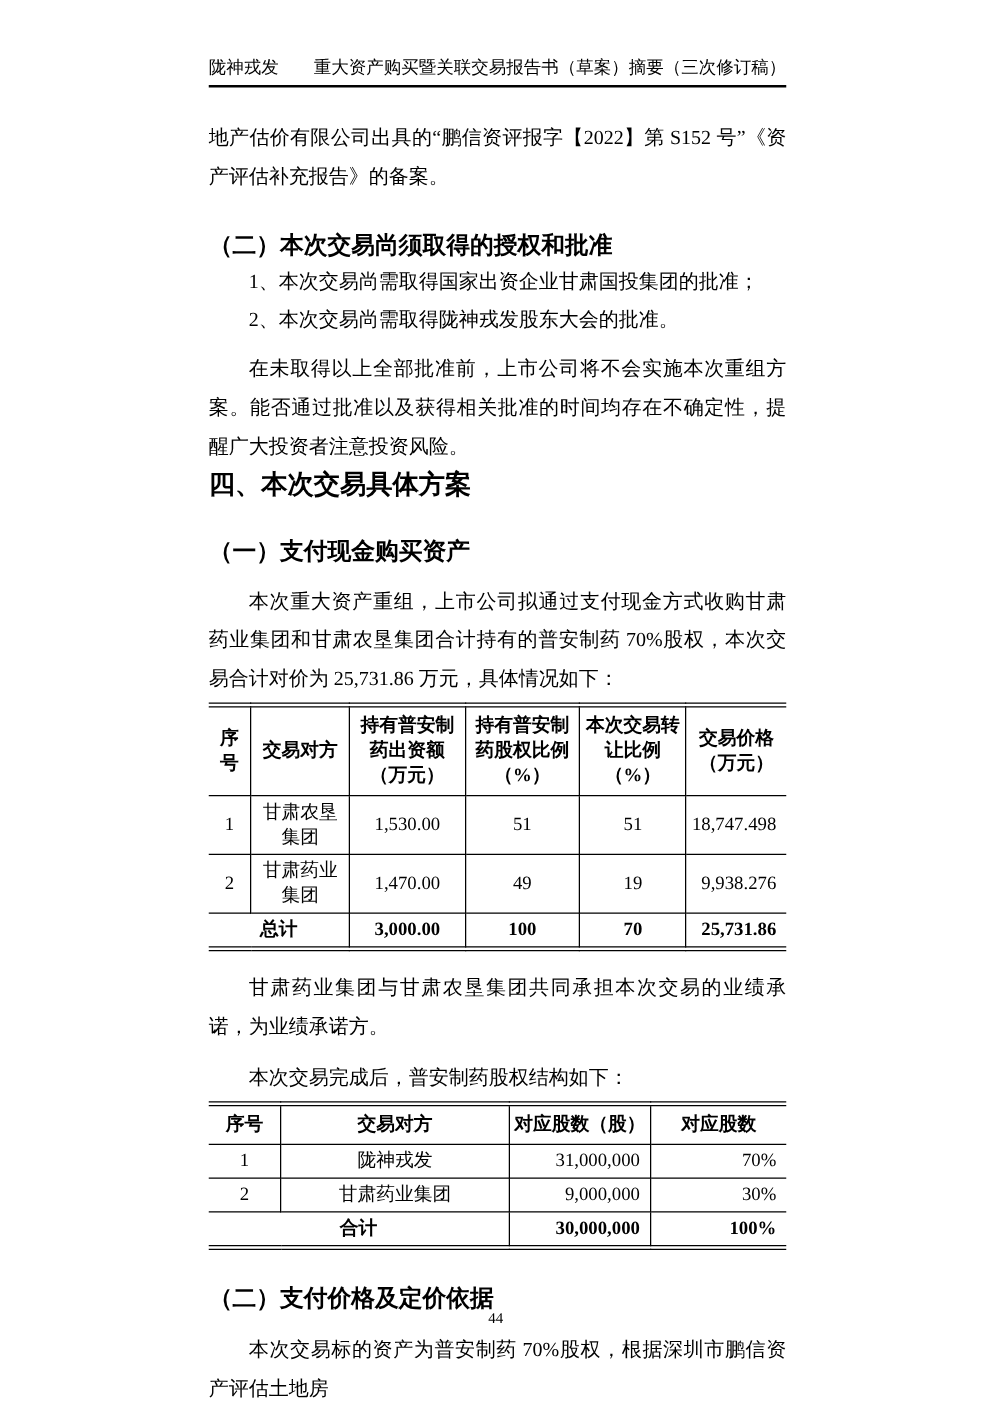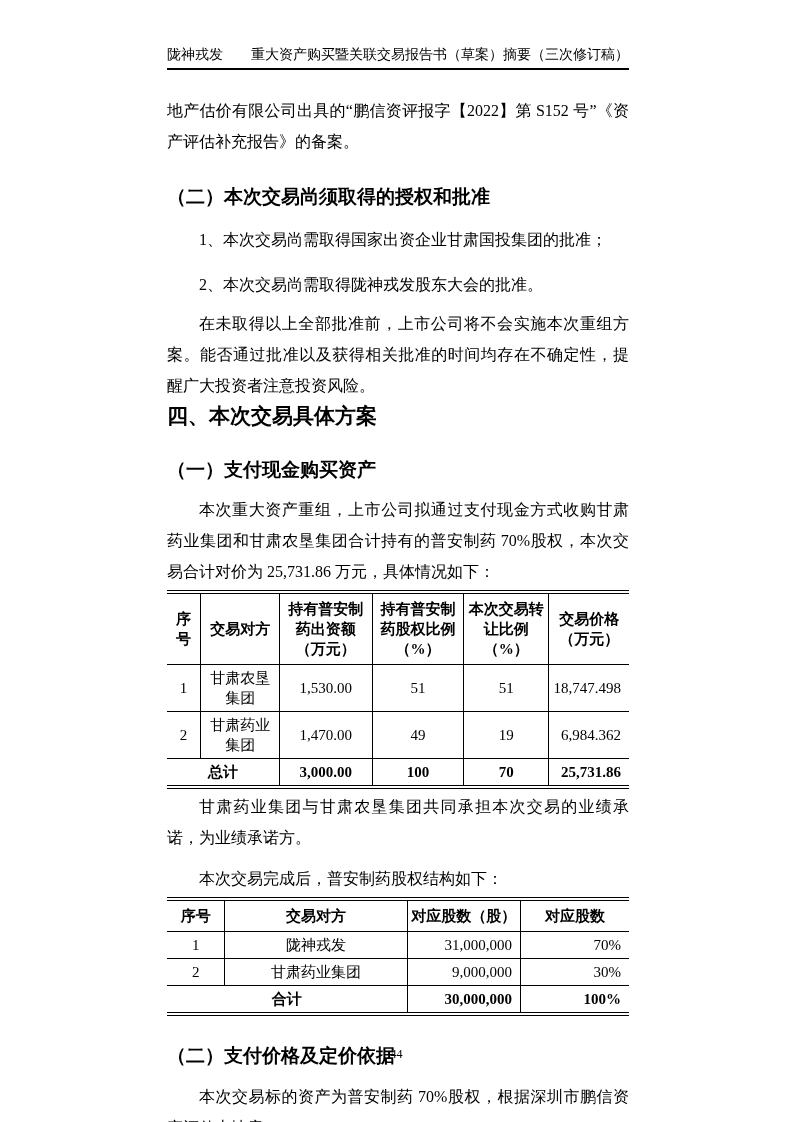--- a/index.html
+++ b/index.html
@@ -30,24 +30,24 @@
   .cont-para { margin-top:25px; }
   .h-l1 {
     font-family:"Liberation Sans","DejaVu Sans",sans-serif;
     font-weight:700; font-size:21px; line-height:29px;
   }
   .h-l2 {
     font-family:"Liberation Sans","DejaVu Sans",sans-serif;
     font-weight:700; font-size:19px; line-height:27px;
     margin-top:26px;
   }
-  .list-item { margin-top:14px; }
+  .list-item { }
   .risk-para { margin-top:8px;font-family:Liberation Serif, serif; }
   .intro-para { margin-top:11px; }
-  .note-para { margin-top:2px; }
+  .note-para { margin-top:14px; }
   .post-para { margin-top:10px; }
   .pricing-para { margin-top:12px; }
   
   table.tbl {
     width:100%;
     border-collapse:collapse;
     border-top:4px double #000;
     border-bottom:4px double #000;
     font-size:15px;
     margin-top:3px;
@@ -122,21 +122,21 @@
         <td>51</td>
         <td>51</td>
         <td class="num">18,747.498</td>
       </tr>
       <tr>
         <td>2</td>
         <td>甘肃药业集团</td>
         <td>1,470.00</td>
         <td>49</td>
         <td>19</td>
-        <td class="num">6,984.362</td>
+        <td class="num">9,938.276</td>
       </tr>
       <tr class="total-row">
         <td colspan="2">总计</td>
         <td>3,000.00</td>
         <td>100</td>
         <td>70</td>
         <td class="num">25,731.86</td>
       </tr>
     </tbody>
   </table>

